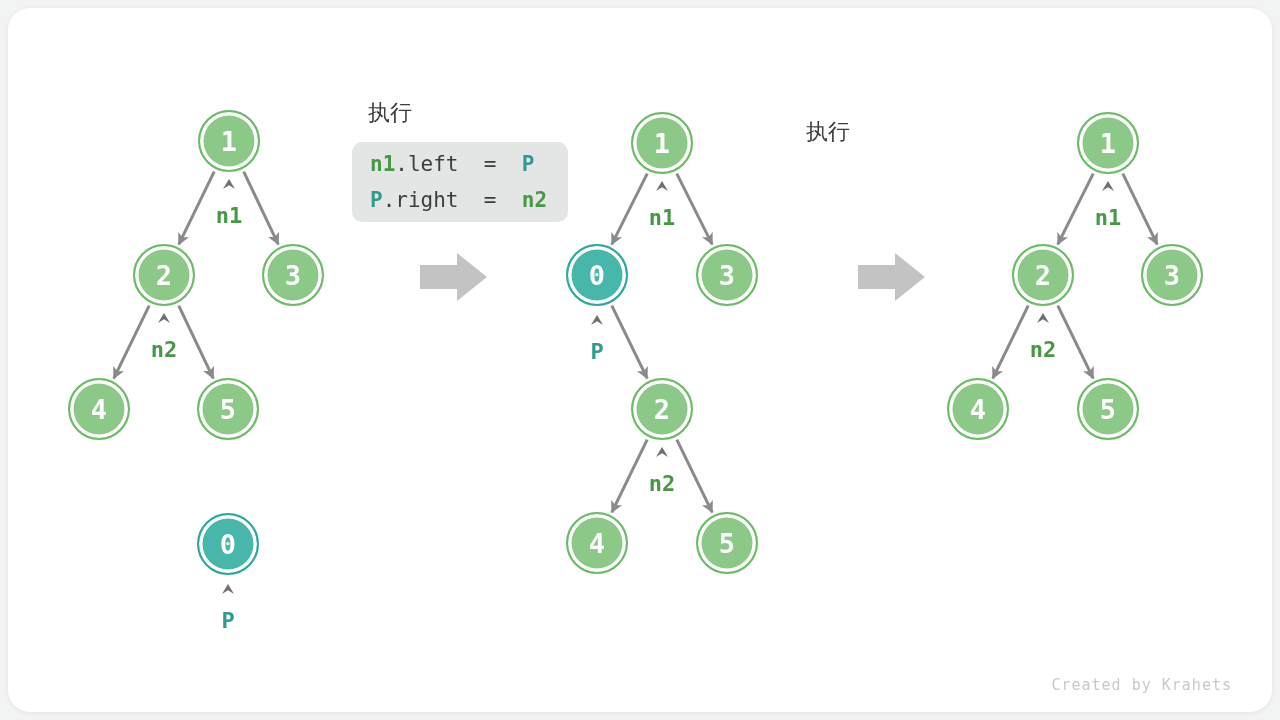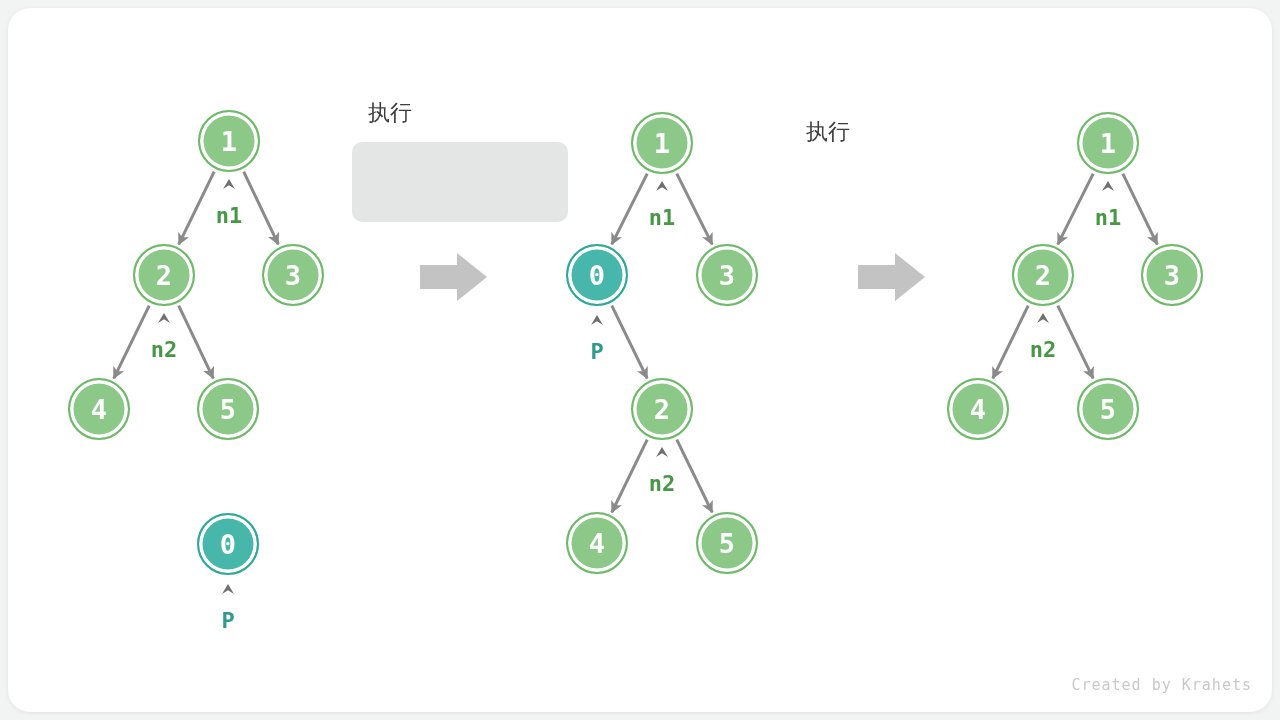--- a/index.html
+++ b/index.html
@@ -40,21 +40,21 @@
     justify-content:center;padding:0 18px;
   }
   .code-line{
     white-space:pre;font-size:21px;line-height:36px;color:#3d3d3d;
     font-family:"DejaVu Sans Mono",monospace;
   }
   .tok-green{color:#479845;font-weight:bold;}
   .tok-teal{color:#2e9b8e;font-weight:bold;}
   .block-arrow{position:absolute;}
   .watermark{
-    position:absolute;right:28px;top:676px;
+    position:absolute;right:48px;top:676px;
     font-size:15px;letter-spacing:1px;color:#c9c9c9;
     font-family:"DejaVu Sans Mono",monospace;
   }
 </style>
 </head>
 <body>
 
 <div class="canvas">
   <div class="card"></div>
 
@@ -111,20 +111,22 @@
       <polygon points="0,10 6,0 12,10 6,6.2" fill="#707070"></polygon>
     </svg>
   <div class="ptr-label" style="left:133px;top:337px">n2</div>
   <svg class="caret" style="left:222px;top:584px" width="12" height="10" viewBox="0 0 12 10">
       <polygon points="0,10 6,0 12,10 6,6.2" fill="#707070"></polygon>
     </svg>
   <div class="ptr-label teal" style="left:197px;top:608px">P</div>
 
   <div class="panel-title" style="left:368px;top:98px">执行</div>
   <div class="code-box" style="left:352px;top:142px;width:216px;height:80px">
+    <div class="code-line"><span class="tok-green">n1</span><span>.left  =  </span><span class="tok-teal">P</span></div>
+    <div class="code-line"><span class="tok-teal">P</span><span>.right  =  </span><span class="tok-green">n2</span></div>
   </div>
 
   <svg class="block-arrow" style="left:420px;top:253px" width="67" height="48" viewBox="0 0 67 48">
       <polygon points="0,12 37,12 37,0 67,24 37,48 37,36 0,36" fill="#c3c3c3"></polygon>
     </svg>
 
   <div class="node" style="left:631px;top:112px">
       <span>1</span>
     </div>
   <div class="node teal" style="left:566px;top:244px">

